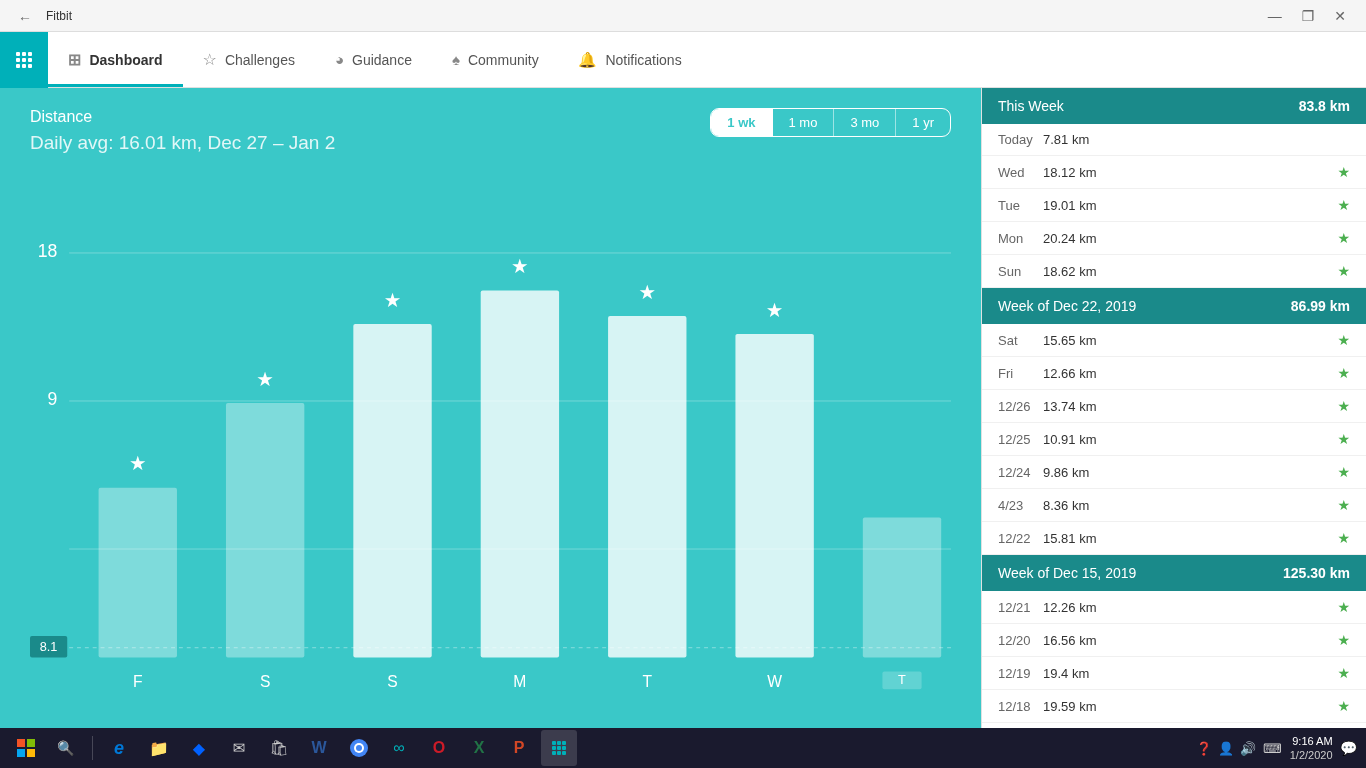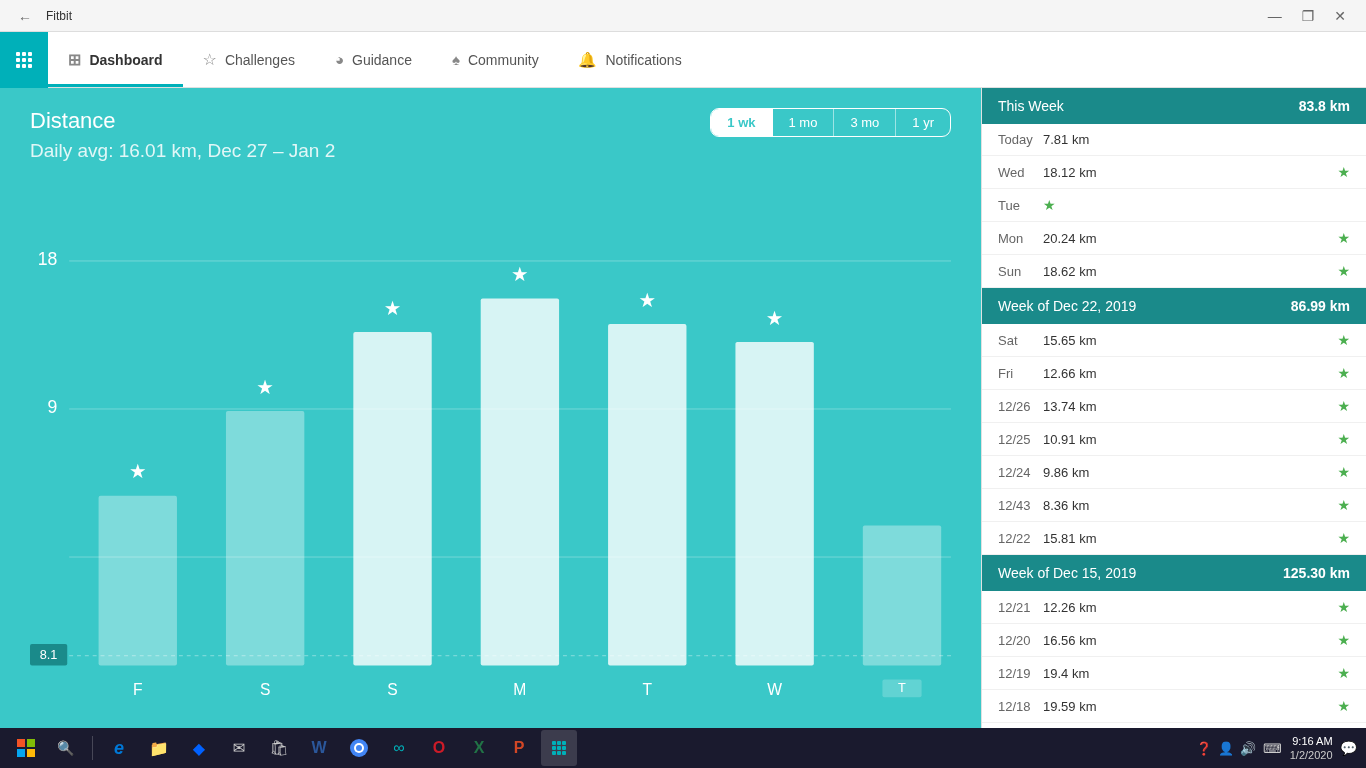--- a/index.html
+++ b/index.html
@@ -77,21 +77,21 @@
 
     
     .chart-area {
       flex: 1;
       background: #3ac8c8;
       padding: 20px 30px;
       position: relative;
       display: flex;
       flex-direction: column;
     }
-    .chart-title { font-size: 22px; color: #fff; font-weight: 300; margin-bottom: 6px; }
+    .chart-title { font-size: 16px; color: #fff; font-weight: 300; margin-bottom: 6px; }
     .chart-subtitle { font-size: 19px; color: rgba(255,255,255,0.85); margin-bottom: 20px; }
     
     .period-buttons {
       position: absolute;
       top: 20px;
       right: 30px;
       display: flex;
       border: 1px solid #fff;
       border-radius: 9px;
       overflow: hidden;
@@ -320,20 +320,21 @@
       <span class="day-label">Today</span>
       <span class="day-distance">7.81 km</span>
     </div>
     <div class="day-row">
       <span class="day-label">Wed</span>
       <span class="day-distance">18.12 km</span>
       <span class="star-icon">★</span>
     </div>
     <div class="day-row">
       <span class="day-label">Tue</span>
+      <span class="day-distance">19.01 km</span>
       <span class="star-icon">★</span>
     </div>
     <div class="day-row">
       <span class="day-label">Mon</span>
       <span class="day-distance">20.24 km</span>
       <span class="star-icon">★</span>
     </div>
     <div class="day-row">
       <span class="day-label">Sun</span>
       <span class="day-distance">18.62 km</span>
@@ -364,21 +365,21 @@
       <span class="day-label">12/25</span>
       <span class="day-distance">10.91 km</span>
       <span class="star-icon">★</span>
     </div>
     <div class="day-row">
       <span class="day-label">12/24</span>
       <span class="day-distance">9.86 km</span>
       <span class="star-icon">★</span>
     </div>
     <div class="day-row">
-      <span class="day-label">12/43</span>
+      <span class="day-label">4/23</span>
       <span class="day-distance">8.36 km</span>
       <span class="star-icon">★</span>
     </div>
     <div class="day-row">
       <span class="day-label">12/22</span>
       <span class="day-distance">15.81 km</span>
       <span class="star-icon">★</span>
     </div>
 
     <div class="week-header">

